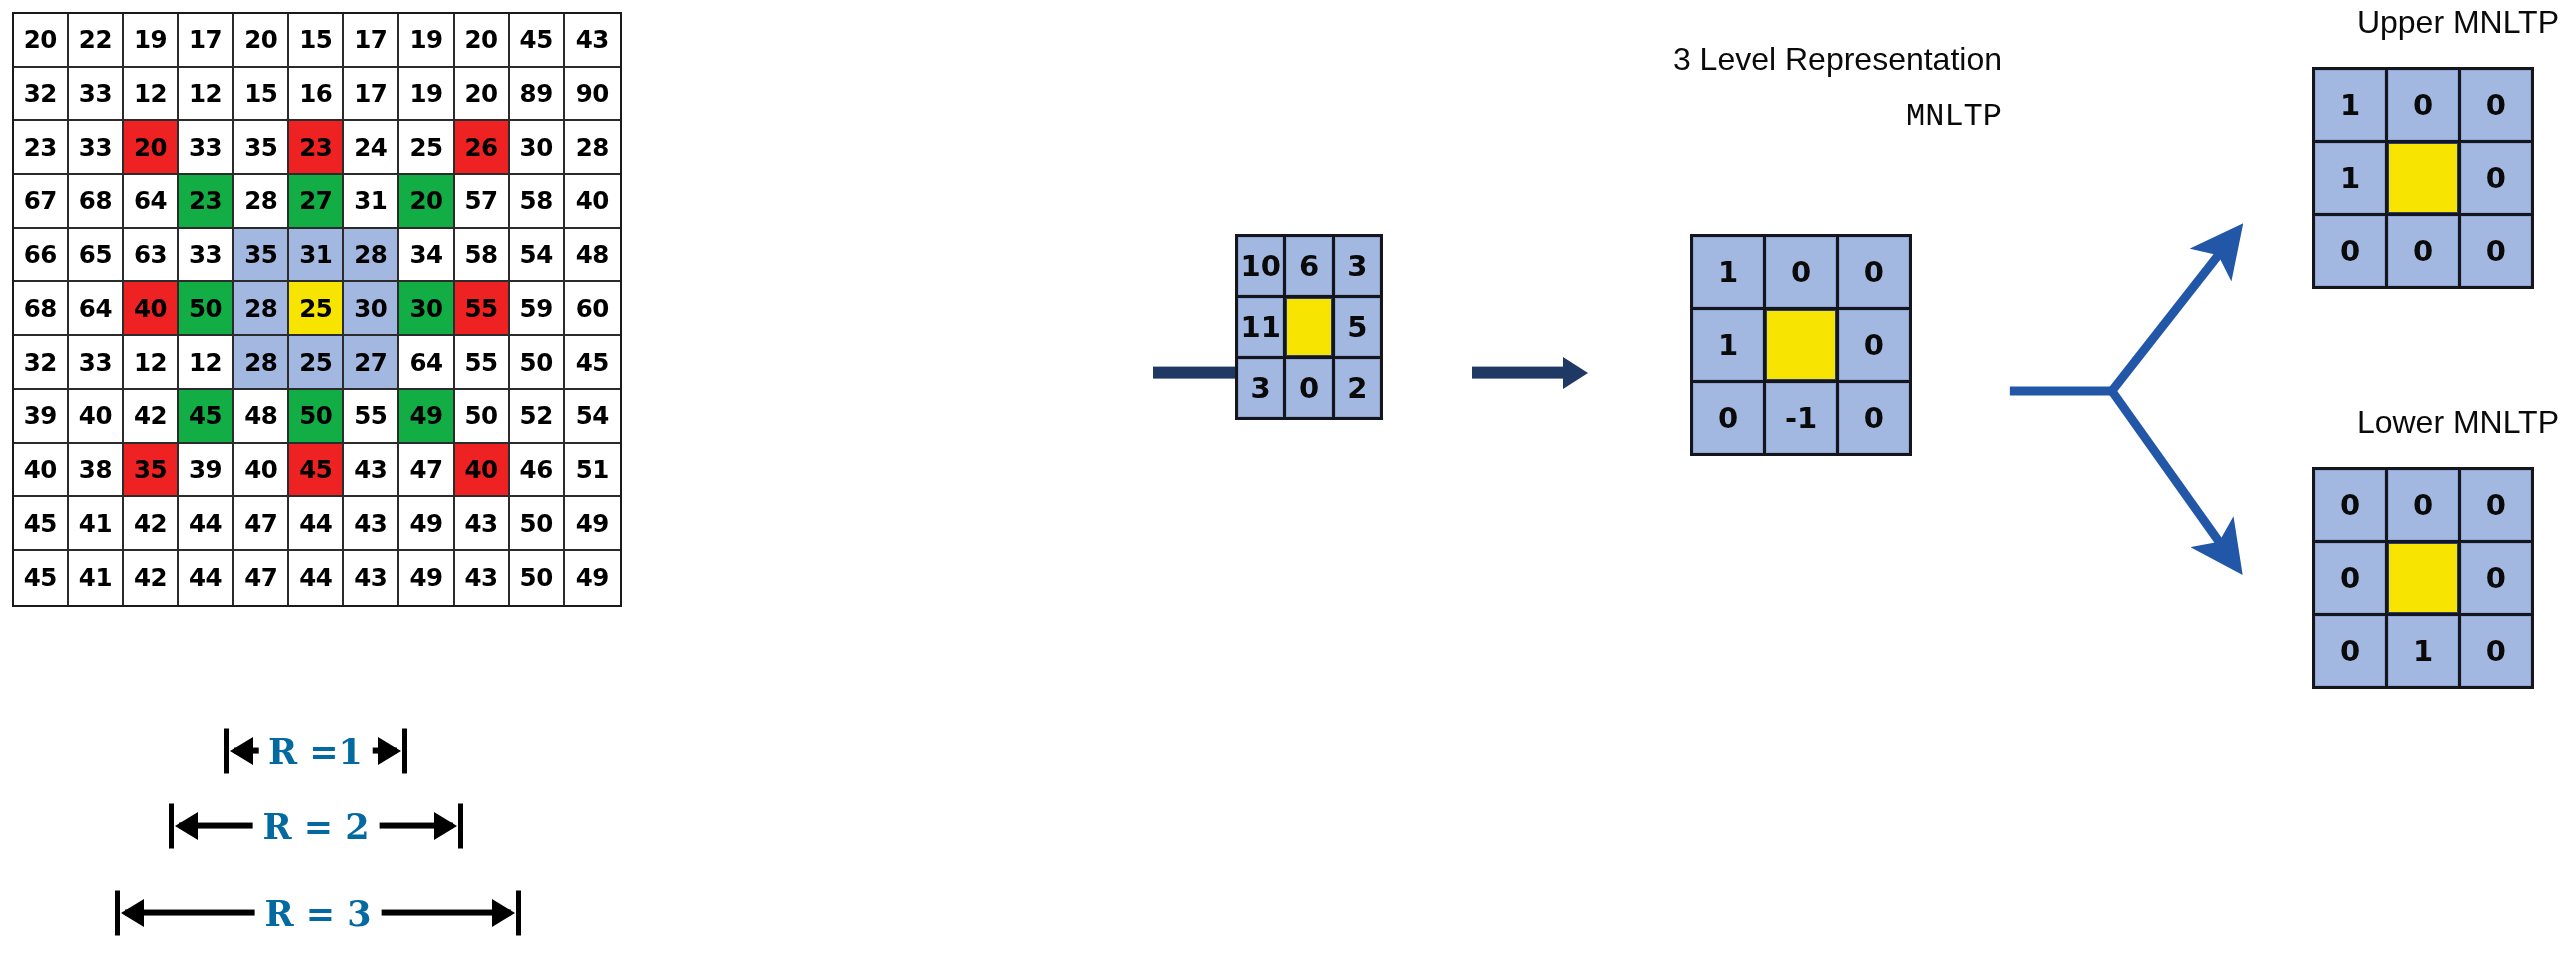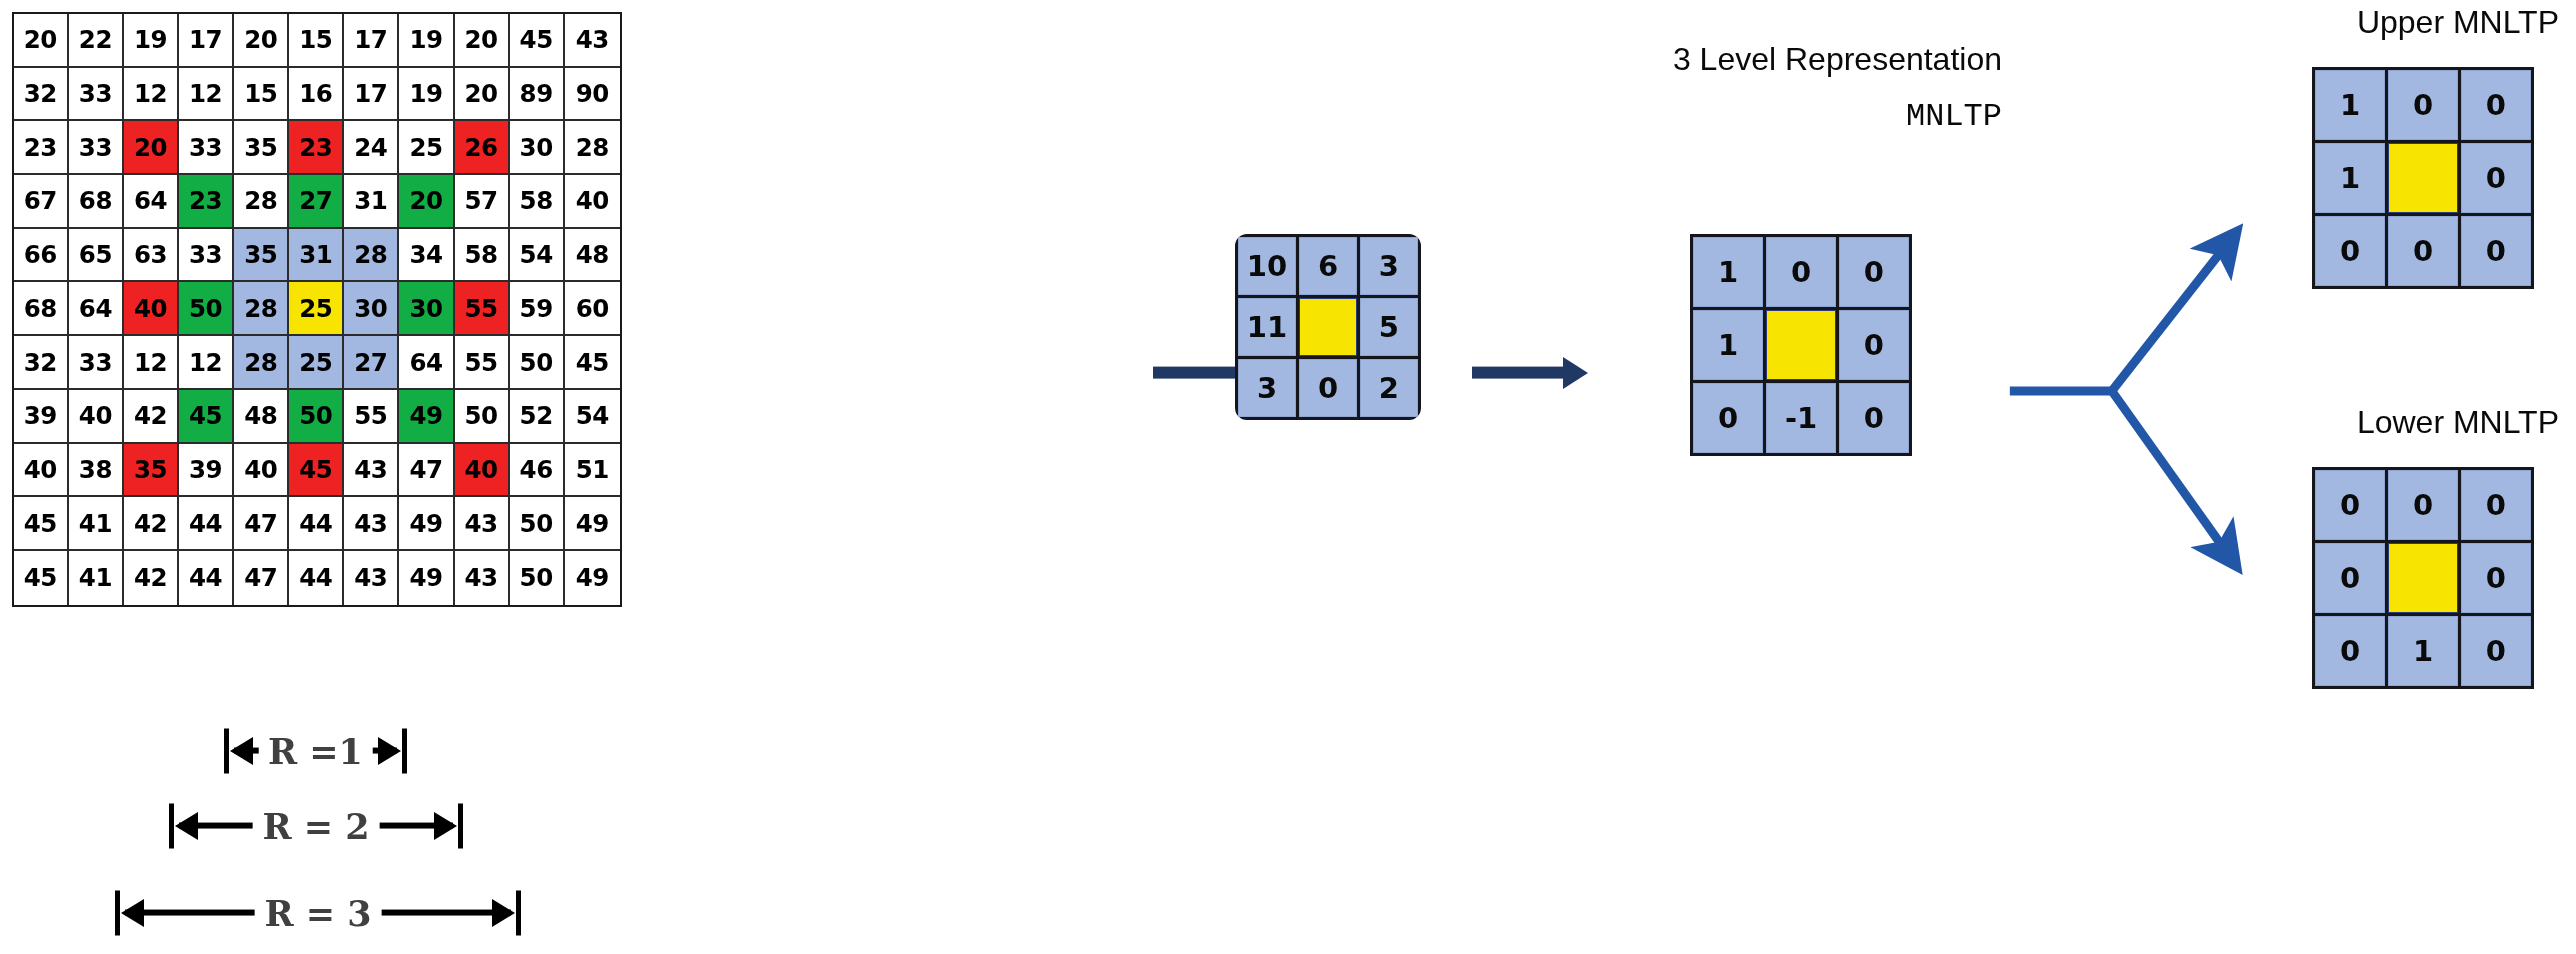--- a/index.html
+++ b/index.html
@@ -57,21 +57,21 @@
   .rlabel {
     position: absolute;
     top: 50%;
     left: 50%;
     transform: translate(-50%, -50%);
     background: #ffffff;
     padding: 0 9.8px;
     font-family: "DejaVu Serif", serif;
     font-weight: 700;
     font-size: 35px;
-    color: #404040;
+    color: #0369a1;
     white-space: nowrap;
     z-index: 3;
   }
   .rline {
     position: absolute;
     top: 50%;
     left: 9.8px;
     right: 9.8px;
     height: 6.9px;
     background: #000000;
@@ -312,21 +312,21 @@
   <div class="rarrow left"></div>
   <div class="rarrow right"></div>
   <div class="rlabel">R = 3</div>
 </div>
 
 <div class="navy-arrow" style="left:1153px; top:355px; width:116px; height:35px;">
   <div class="shaft" style="width:93px;"></div>
   <div class="head"></div>
 </div>
 
-<div class="mat3" style="left:1235px; top:234px; width:186px; height:186px;border-radius:12px;">
+<div class="mat3" style="left:1235px; top:234px; width:148px; height:186px;">
     <div class="mcell">10</div>
     <div class="mcell">6</div>
     <div class="mcell">3</div>
     <div class="mcell">11</div>
     <div class="mcell center"></div>
     <div class="mcell">5</div>
     <div class="mcell">3</div>
     <div class="mcell">0</div>
     <div class="mcell">2</div>
   </div>

